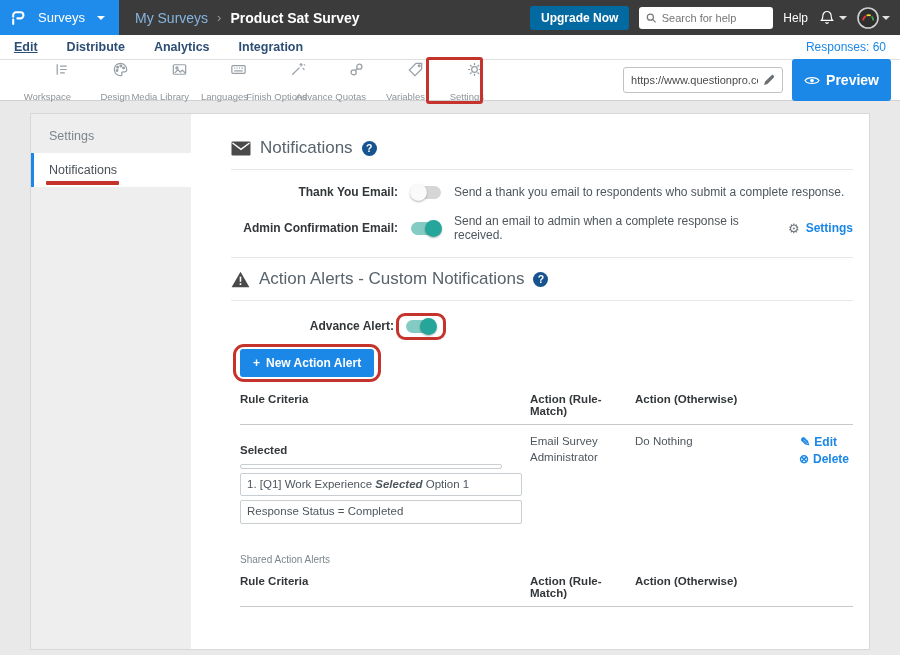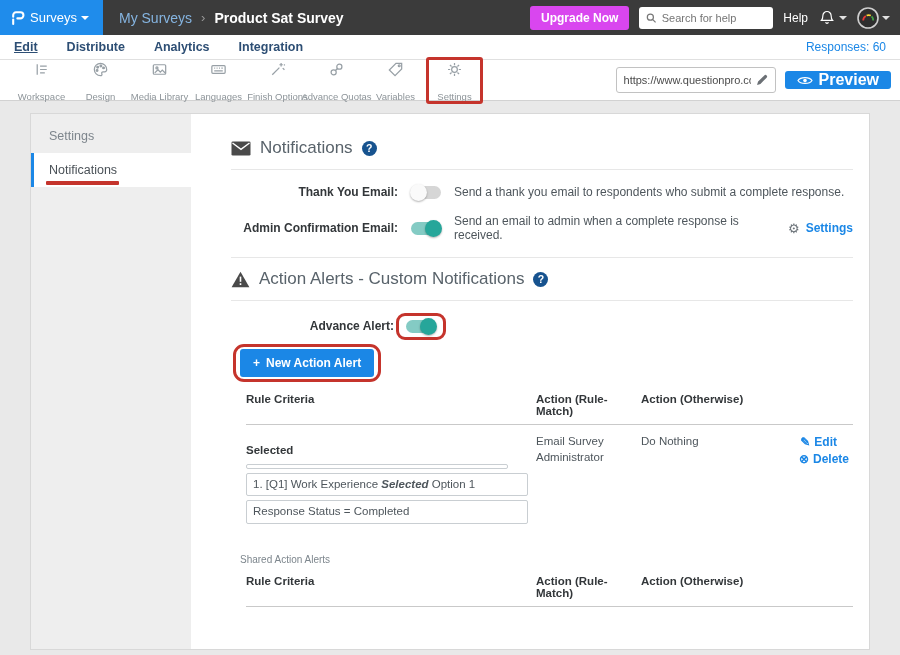--- a/index.html
+++ b/index.html
@@ -1,59 +1,59 @@
 <!DOCTYPE html>
 <html><head>
 <meta charset="utf-8">
 <style>
   * { margin:0; padding:0; box-sizing:border-box; }
   html,body { width:900px; height:655px; overflow:hidden; background:#e9e9e9;
               font-family:"Liberation Sans", sans-serif; }
 
   
   .topbar { height:35px; background:#3b3b3b; display:flex; align-items:center; }
-  .brand { height:35px; background:#1f8ceb; display:flex; align-items:center; gap:4px;
+  .brand { height:35px; background:#1f8ceb; display:flex; align-items:center; gap:12px;
            padding:0 14px 0 10px; color:#fff; font-size:13px; cursor:pointer; }
   .caret { width:0; height:0; border-left:4px solid transparent; border-right:4px solid transparent;
            border-top:4px solid #fff; display:inline-block; }
   .caret.small { border-top-width:4px; opacity:.85; }
   .breadcrumb { margin-left:16px; display:flex; align-items:center; gap:9px; font-size:14px; }
   .bc-parent { color:#85b4e0; cursor:pointer; }
   .bc-sep { color:#9a9a9a; font-size:13px; }
   .bc-current { color:#fff; font-weight:600; }
   .top-right { margin-left:auto; display:flex; align-items:center; gap:10px; padding-right:10px; }
-  .upgrade { background:#d946ef; color:#fff; border:none; border-radius:3px; font-weight:700;
+  .upgrade { background:#0369a1; color:#fff; border:none; border-radius:3px; font-weight:700;
              font-size:12px; padding:5px 11px; cursor:pointer; font-family:inherit; }
   .searchbox { background:#fff; border-radius:3px; height:22px; width:134px; display:flex;
                align-items:center; gap:5px; padding:0 7px; }
   .searchbox input { border:none; outline:none; font-size:11px; width:100%; color:#333;
                      font-family:Liberation Sans, sans-serif; }
   .help-label { color:#fff; font-size:12px; }
   .iconbtn { display:flex; align-items:center; gap:3px; cursor:pointer; }
 
   
   .subnav { height:25px; background:#fff; border-bottom:1px solid #e0e0e0; display:flex;
             align-items:center; gap:29px; padding:0 14px; }
   .subnav a { font-size:12.5px; font-weight:700; color:#2d4e74; text-decoration:none; cursor:pointer; }
   .subnav a.active { text-decoration:underline; }
   .responses { margin-left:auto; color:#1b87e6; font-size:12px; }
 
   
   .toolbar { height:41px; background:#fff; border-bottom:1px solid #d2d2d2; display:flex;
              align-items:center; padding-left:12px; }
-  .tb-item { width:59px; display:flex; flex-direction:column; align-items:center; gap:12px;
+  .tb-item { width:59px; display:flex; flex-direction:column; align-items:flex-end; gap:12px;
              cursor:pointer; position:relative; padding-top:2px; }
   .tb-item svg { stroke:#98a0a6; fill:none; stroke-width:1.3; }
   .tb-label { font-size:9.5px; color:#8d9499; white-space:nowrap; }
   .toolbar-right { margin-left:auto; display:flex; align-items:center; gap:9px; margin-right:9px; }
   .urlbox { width:160px; height:26px; border:1px solid #c2c2c2; border-radius:3px; background:#fff;
             display:flex; align-items:center; padding:0 7px; gap:5px; cursor:text; }
   .url-text { flex:1; font-size:11px; color:#4a4a4a; white-space:nowrap; overflow:hidden; }
-  .btn-preview { height:18px; background:#1b87e6; border:none; border-radius:3px; color:#fff;
-                 font-size:16px; font-weight:700; padding:0 12px; display:flex; align-items:center;
+  .btn-preview { height:42px; background:#1b87e6; border:none; border-radius:3px; color:#fff;
+                 font-size:14px; font-weight:700; padding:0 12px; display:flex; align-items:center;
                  gap:6px; cursor:pointer; font-family:inherit; }
 
   
   .annotation { position:absolute; border:3px solid #c5342c; border-radius:8px; pointer-events:none; }
   .ann-toolbar { inset:-1px 1px -2px 1px; border-radius:3px; }
   .ann-wrap { position:relative; display:inline-flex; }
   .ann-toggle { inset:-7px -10px; border-radius:9px; }
   .ann-button { inset:-5px -7px; border-radius:11px; }
   .red-underline { position:absolute; left:12px; bottom:2px; width:73px; height:4px;
                    background:#c5342c; border-radius:1px; }
@@ -97,21 +97,21 @@
   .aa-toggle-row { display:flex; align-items:center; margin:18px 0 2px; }
   .aa-label { width:175px; text-align:right; font-weight:700; color:#33373a; font-size:12px;
               padding-right:12px; flex-shrink:0; }
   .btn-row { margin:16px 0 8px 9px; }
   .btn-blue { background:#1b87e6; color:#fff; border:none; border-radius:3px; font-size:12px;
               font-weight:700; padding:7px 13px; display:inline-flex; align-items:center; gap:6px;
               cursor:pointer; font-family:inherit; }
 
   
   .gtable { display:grid; grid-template-columns:290px 105px 115px 1fr; font-size:11.5px;
-            margin-left:15px; }
+            margin-left:9px; }
   .gtable .th { font-weight:700; color:#33373a; padding:8px 0 7px; border-bottom:1px solid #c9c9c9; }
   .gtable .td { padding-top:9px; color:#4e565c; line-height:1.35; }
   .td.actions, .th.actions { text-align:right; padding-right:4px; }
   .crit-title { font-weight:700; color:#33373a; padding:9px 0 5px; }
   .crit-box { border:1px solid #c9ced2; border-radius:2px; padding:3px 6px; margin-bottom:4px;
               color:#4e565c; width:282px; background:#fff; }
   .crit-box.thin { height:5px; padding:0; width:262px; }
   .icon-glyph { font-style:normal; }
 
   h2.sub { font-size:10px; font-weight:400; color:#7d868d; margin:26px 0 2px 9px; }

